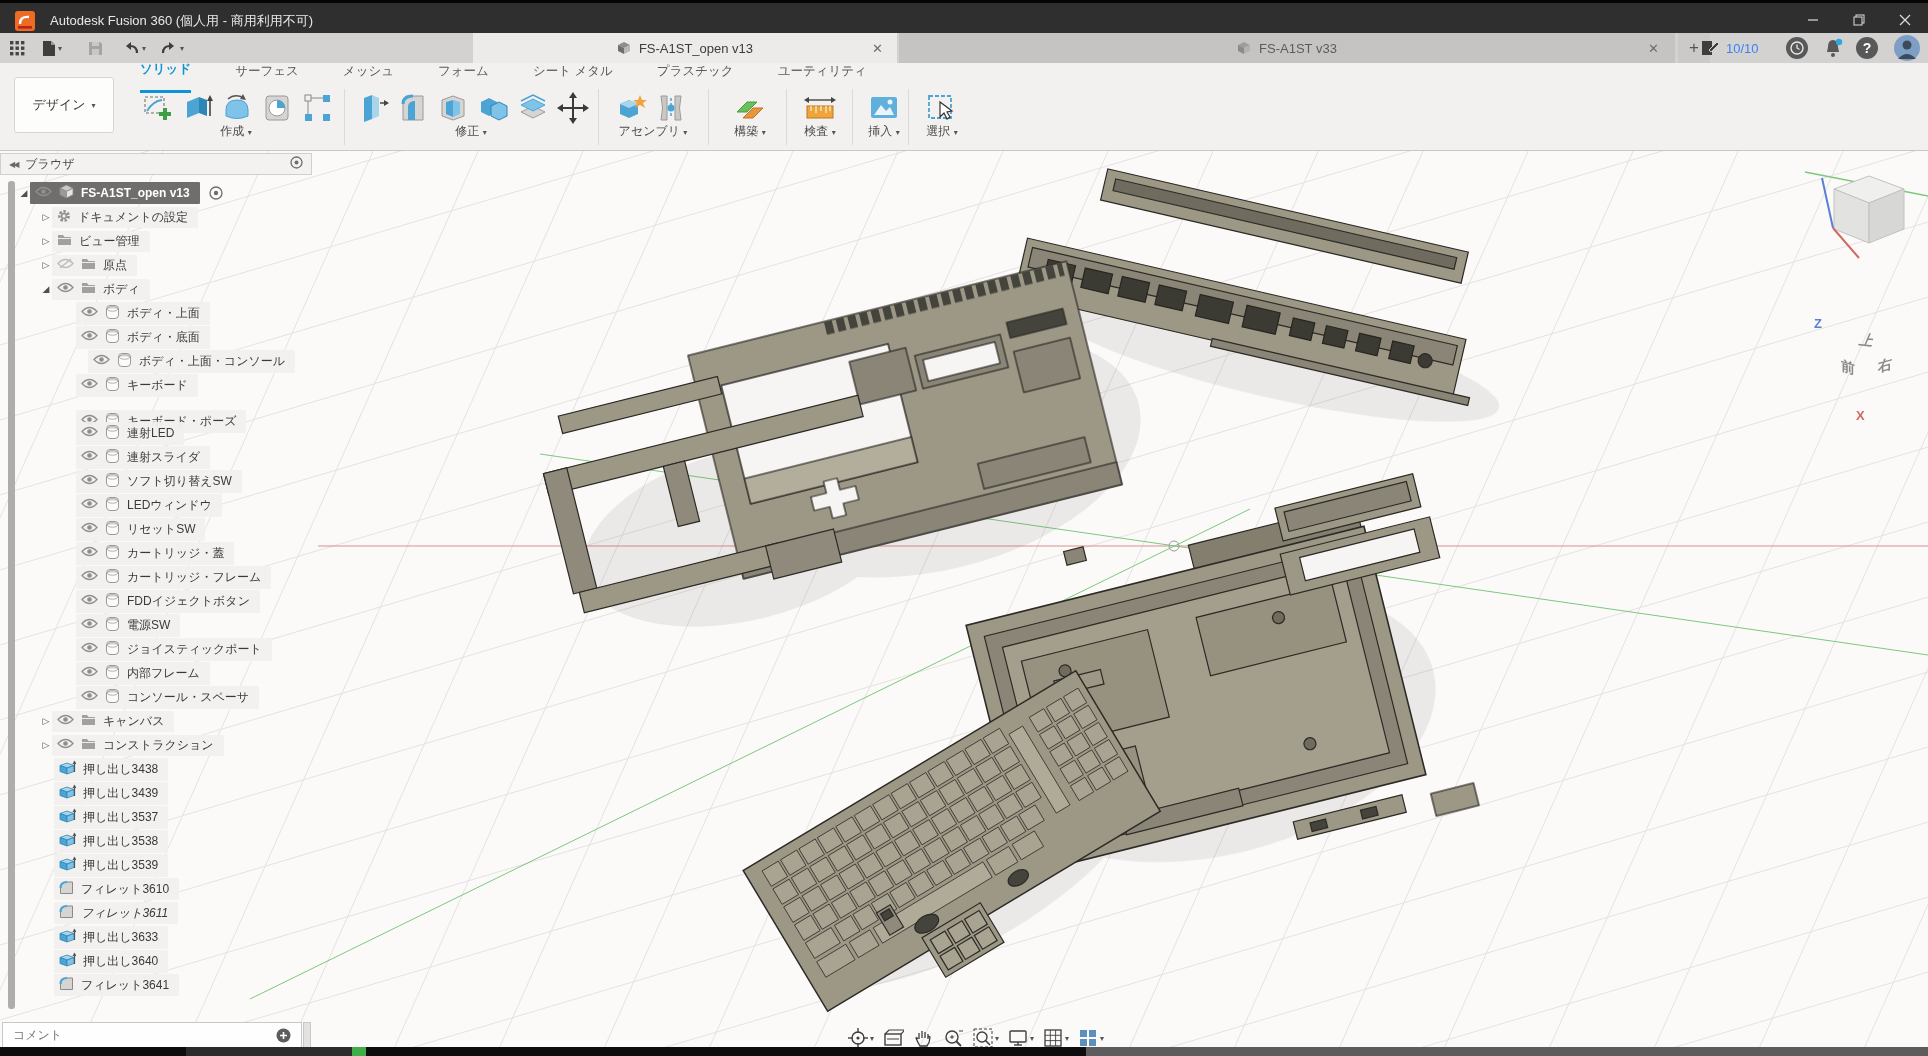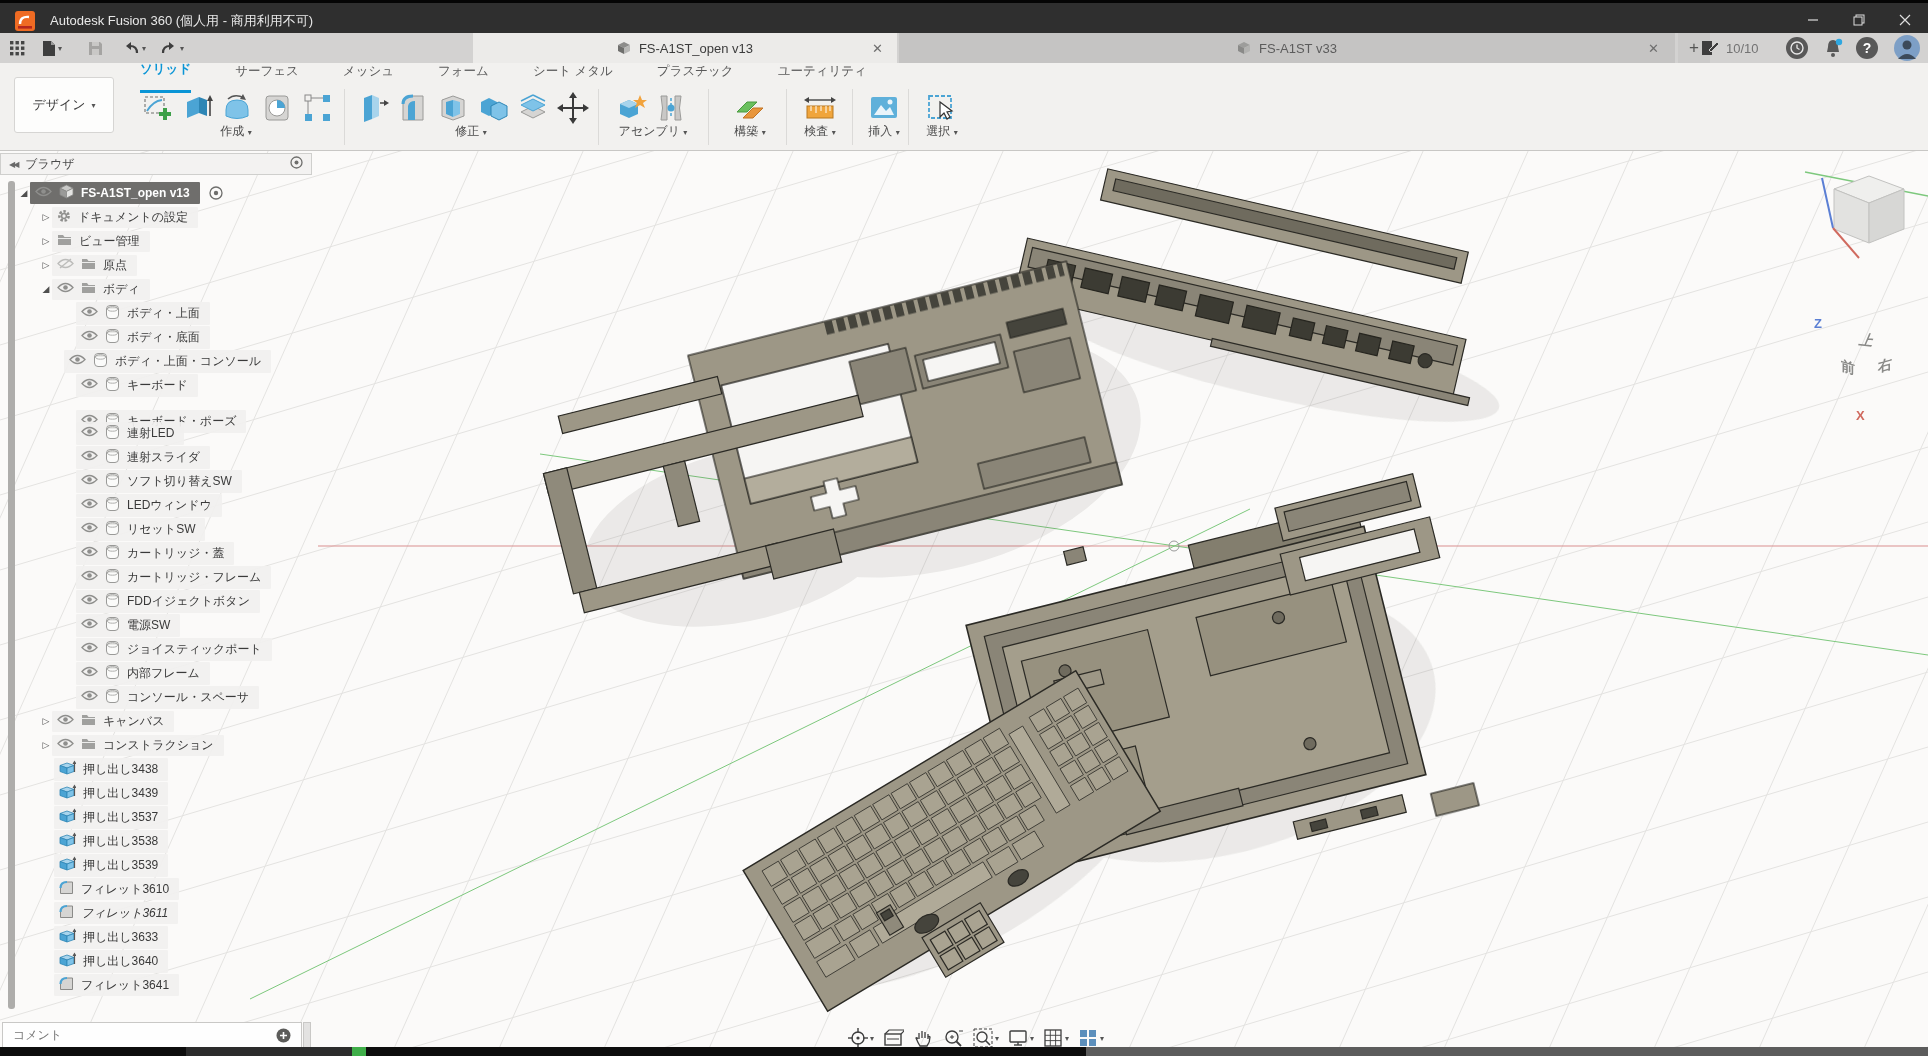--- a/index.html
+++ b/index.html
@@ -17,21 +17,21 @@
 
   
   .qatrow { left:0; top:33px; width:1928px; height:30px; background:#d3d2d1; }
   .qicon { top:37px; height:22px; display:flex; align-items:center; gap:2px; color:#3e3e3e; }
   .caret { font-size:8px; color:#555; }
   .doctab { top:33px; height:30px; display:flex; align-items:center; justify-content:center; gap:8px; font-size:13px; }
   .doctab.active { background:#ecebe9; color:#3c3c3c; }
   .doctab.inactive { background:#c5c4c3; color:#5c5c5c; }
   .tab-x { color:#6e6e6e; font-size:13px; }
   .newtab { left:1678px; top:33px; width:32px; height:30px; background:#cbcac9; display:flex; align-items:center; justify-content:center; color:#555; font-size:17px; }
-  .countbox { left:1700px; top:36px; height:24px; display:flex; align-items:center; gap:6px; font-size:13px; color:#737373; }
+  .countbox { left:1700px; top:36px; height:24px; display:flex; align-items:center; gap:6px; font-size:13px; color:#3b82f6; }
   .crt { border-radius:50%; display:flex; align-items:center; justify-content:center; }
 
   
   .ribbon { left:0; top:63px; width:1928px; height:88px; background:#f2f1ef; border-bottom:1px solid #c8c7c5; }
   .design-btn { left:14px; top:14px; width:100px; height:56px; background:#fdfdfc; border:1px solid #d6d5d3;
     border-radius:3px; display:flex; align-items:center; justify-content:center; gap:6px; font-size:13px; color:#3e3e3e; }
   .rtabs { left:140px; top:3px; height:22px; display:flex; gap:44px; align-items:center; }
   .rtab { font-size:12.5px; color:#5a5a5a; padding-bottom:12px; white-space:nowrap; }
   .rtab.active { color:#0a95d6; font-weight:bold; border-bottom:3px solid #0a95d6; }
   .ricons { position:absolute; top:26px; display:flex; gap:2px; }
@@ -795,21 +795,21 @@
             </svg></span>
         <span class="ticon"><svg width="15" height="16">
               <rect x="1.5" y="1.5" width="12" height="13" rx="3.5" fill="#fbfbfa" stroke="#9a9a98"></rect>
               <path d="M2.5,5 a5,2.2 0 0 0 10,0" fill="none" stroke="#b0b0ae"></path>
               <path d="M2.5,5 a5,2.2 0 0 1 10,0" fill="#e9e9e7" stroke="#9a9a98"></path>
             </svg></span>
         <span class="tlabel">ボディ・底面</span>
       </span>
 
     </div>
-      <div class="trow" style="top: 350px; left: 64px;">
+      <div class="trow" style="top: 350px; left: 88px;">
 
       <span class="chip">
         <span class="eye"><svg width="17" height="11">
               <path d="M1,5.5 Q8.5,-2.5 16,5.5 Q8.5,13.5 1,5.5 Z" fill="none" stroke="#8f8f8d" stroke-width="1.3"></path>
               <circle cx="8.5" cy="5.5" r="2.3" fill="#8f8f8d"></circle>
             </svg></span>
         <span class="ticon"><svg width="15" height="16">
               <rect x="1.5" y="1.5" width="12" height="13" rx="3.5" fill="#fbfbfa" stroke="#9a9a98"></rect>
               <path d="M2.5,5 a5,2.2 0 0 0 10,0" fill="none" stroke="#b0b0ae"></path>
               <path d="M2.5,5 a5,2.2 0 0 1 10,0" fill="#e9e9e7" stroke="#9a9a98"></path>

